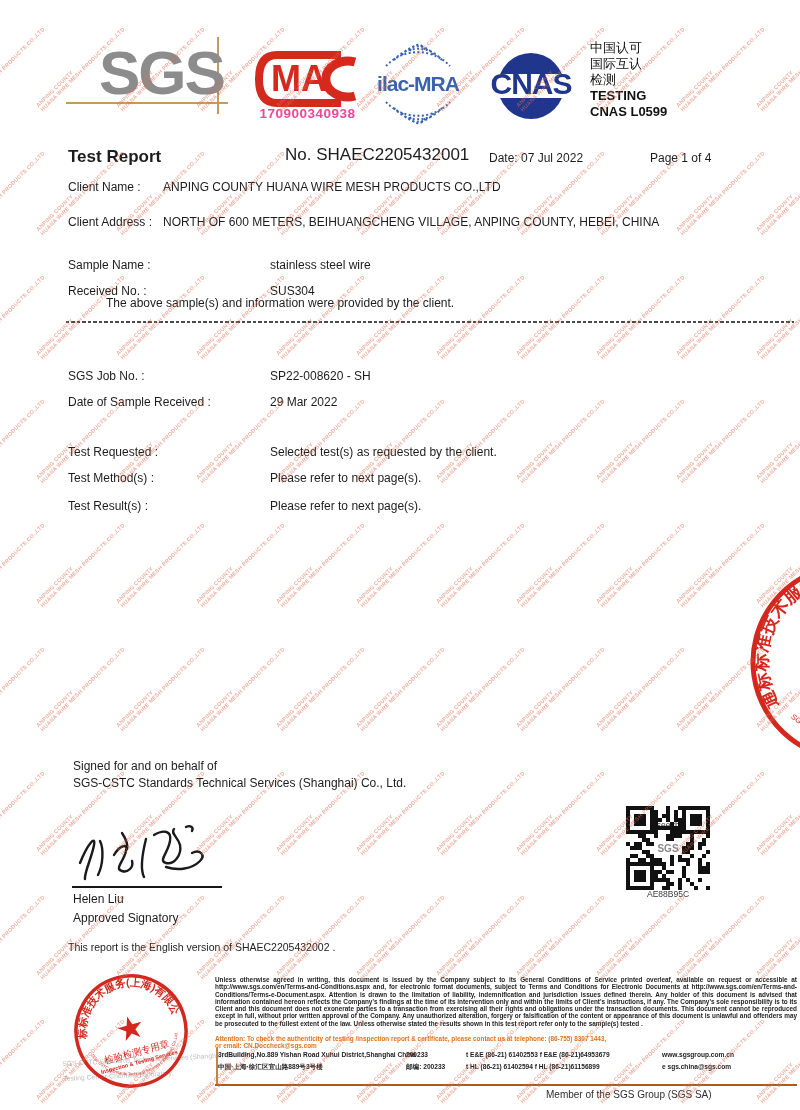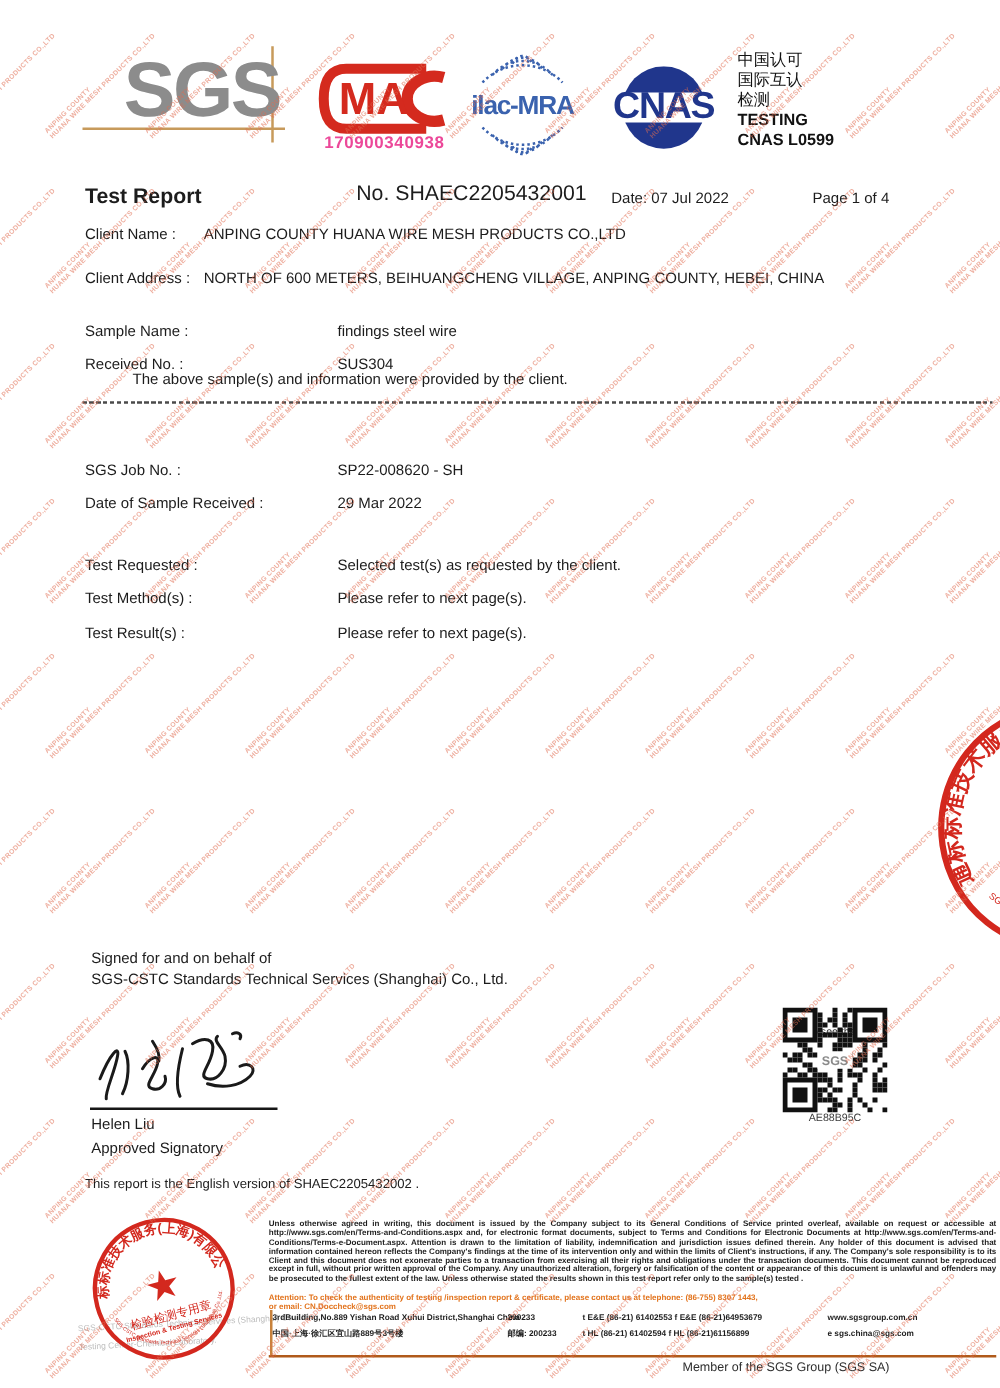--- a/index.html
+++ b/index.html
@@ -114,21 +114,21 @@
     <span class="lbl">Client Name :</span>
     <span>ANPING COUNTY HUANA WIRE MESH PRODUCTS CO.,LTD</span>
   </div>
   <div class="row crow" style="top:215px;">
     <span class="lbl">Client Address :</span>
     <span>NORTH OF 600 METERS, BEIHUANGCHENG VILLAGE, ANPING COUNTY, HEBEI, CHINA</span>
   </div>
 
   <div class="row wrow" style="top:258px;">
     <span class="lbl">Sample Name :</span>
-    <span>findings steel wire</span>
+    <span>stainless steel wire</span>
   </div>
   <div class="row wrow" style="top:284px;">
     <span class="lbl">Received No. :</span>
     <span>SUS304</span>
   </div>
   <div class="row" style="top:296px;margin-left:38px;">
     <span>The above sample(s) and information were provided by the client.</span>
   </div>
   <div class="abs dashline"></div>
 

